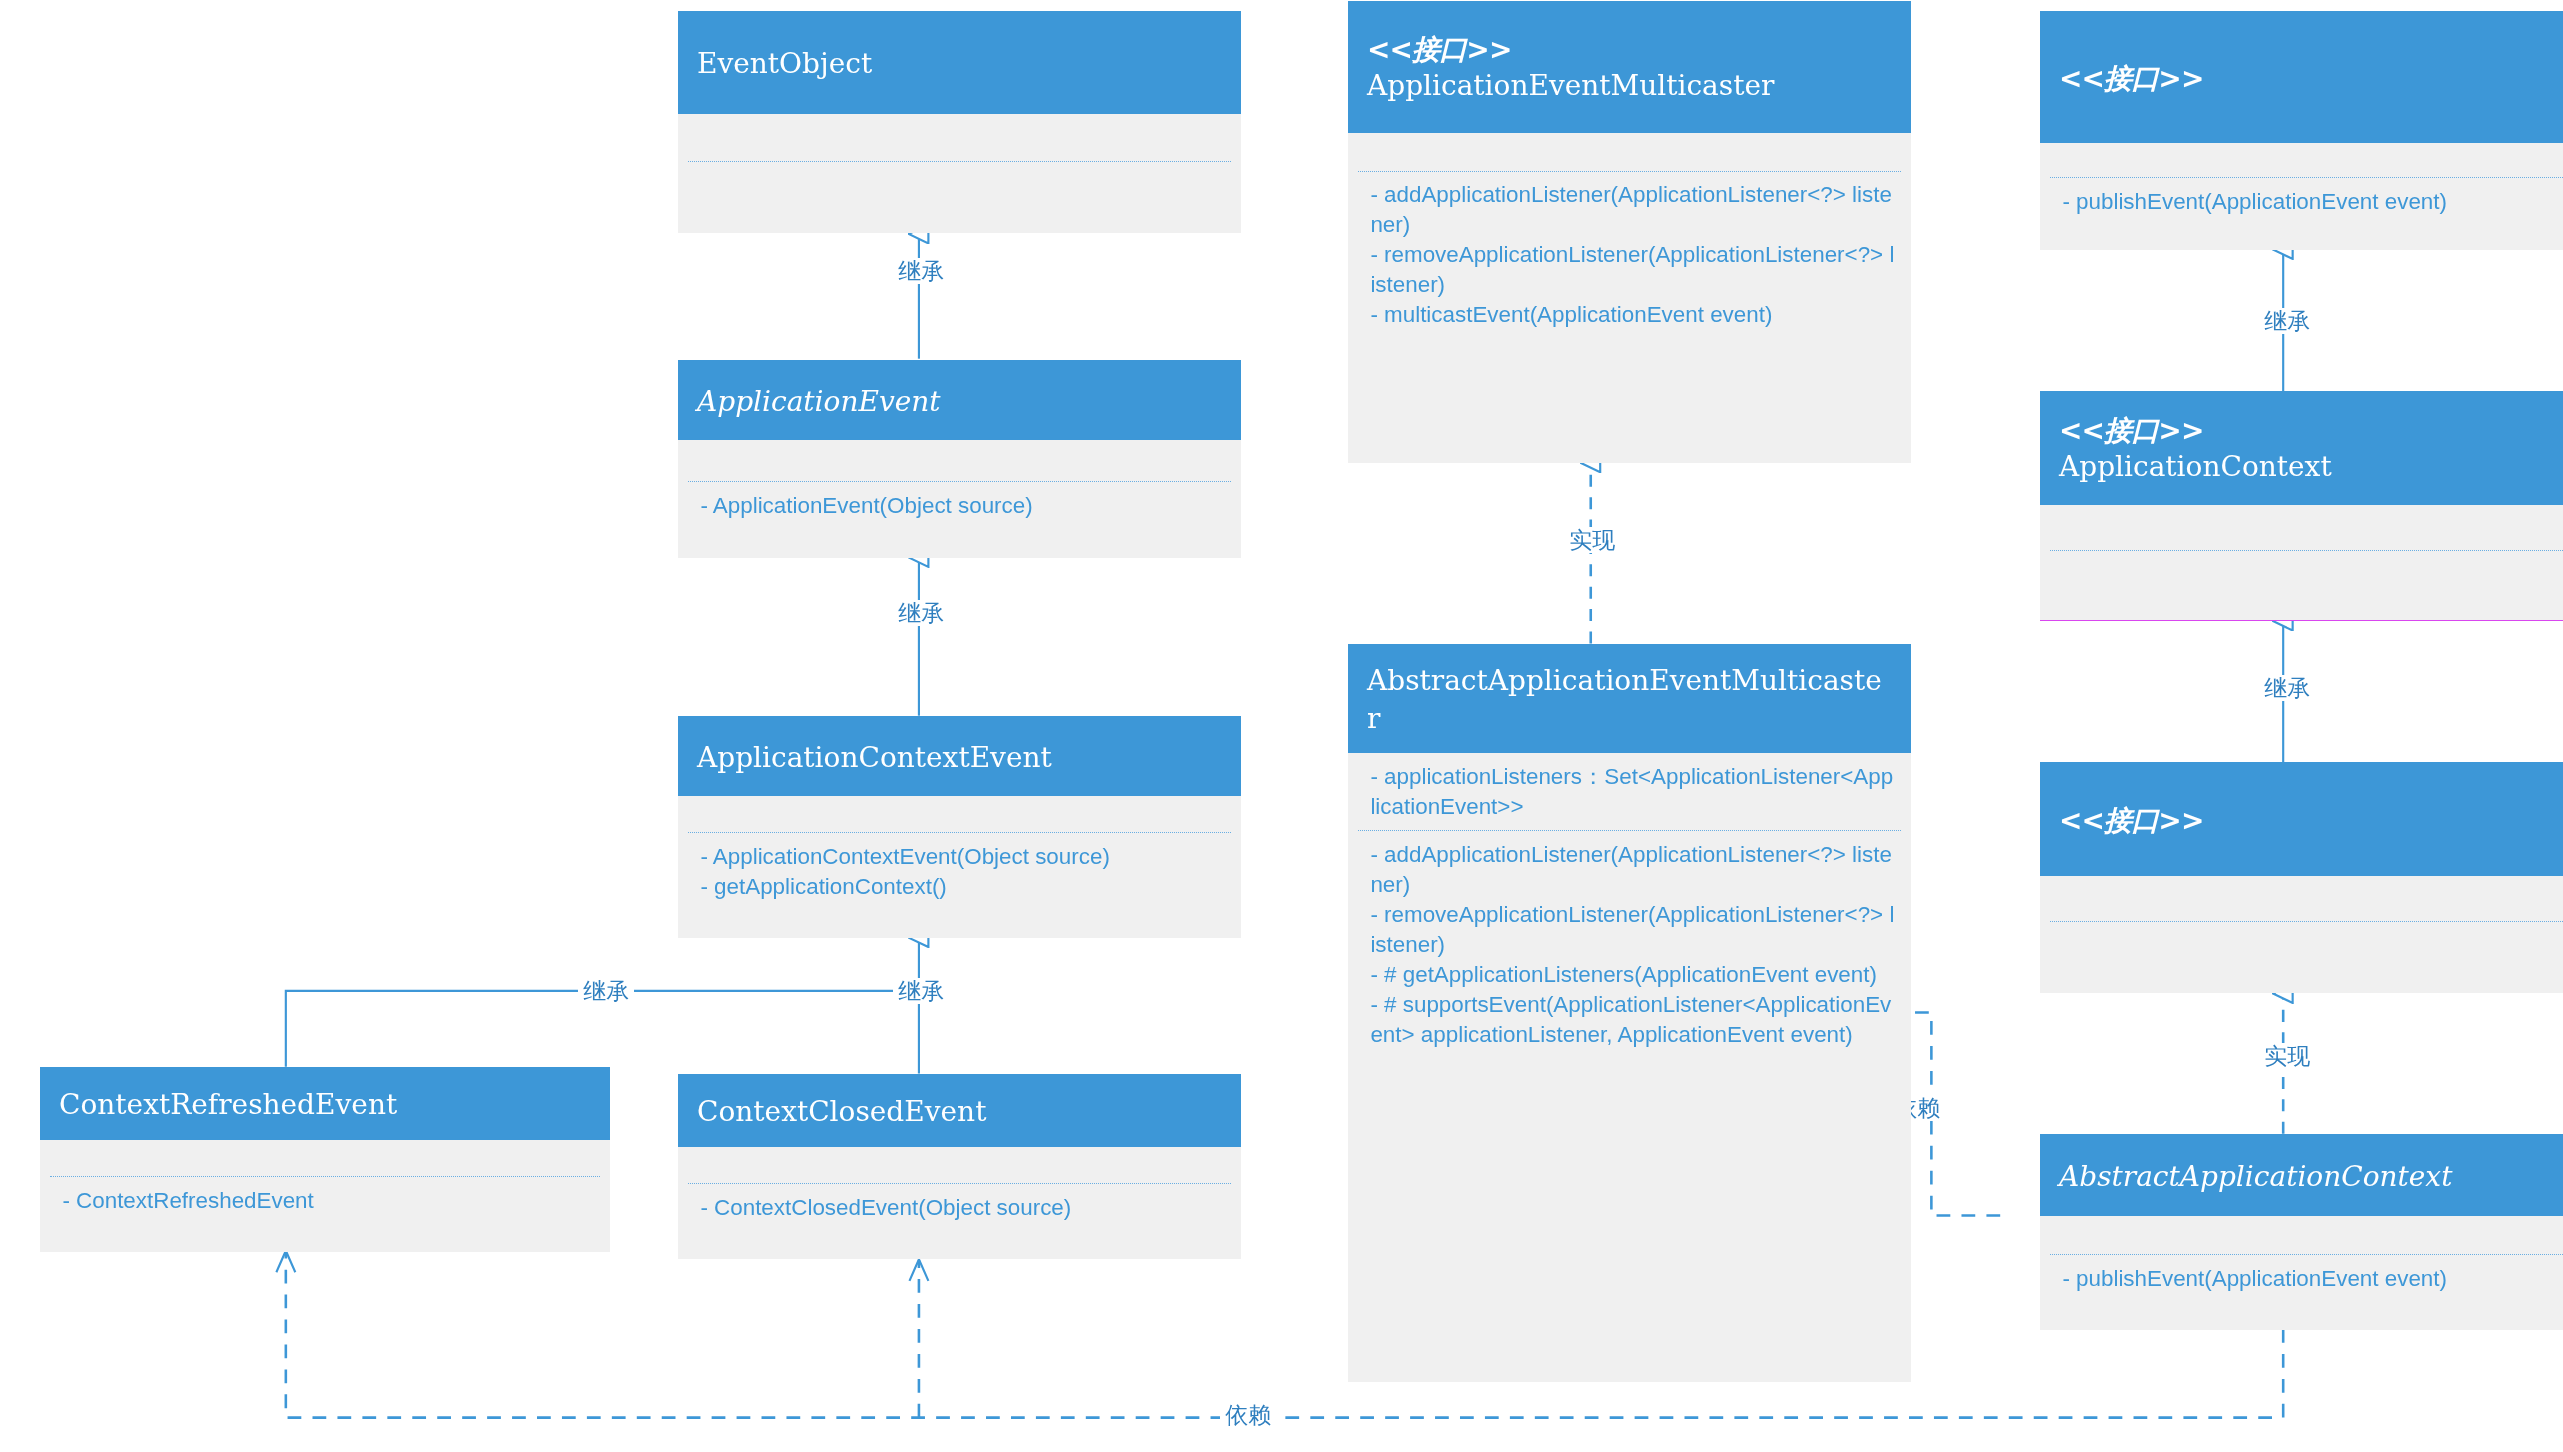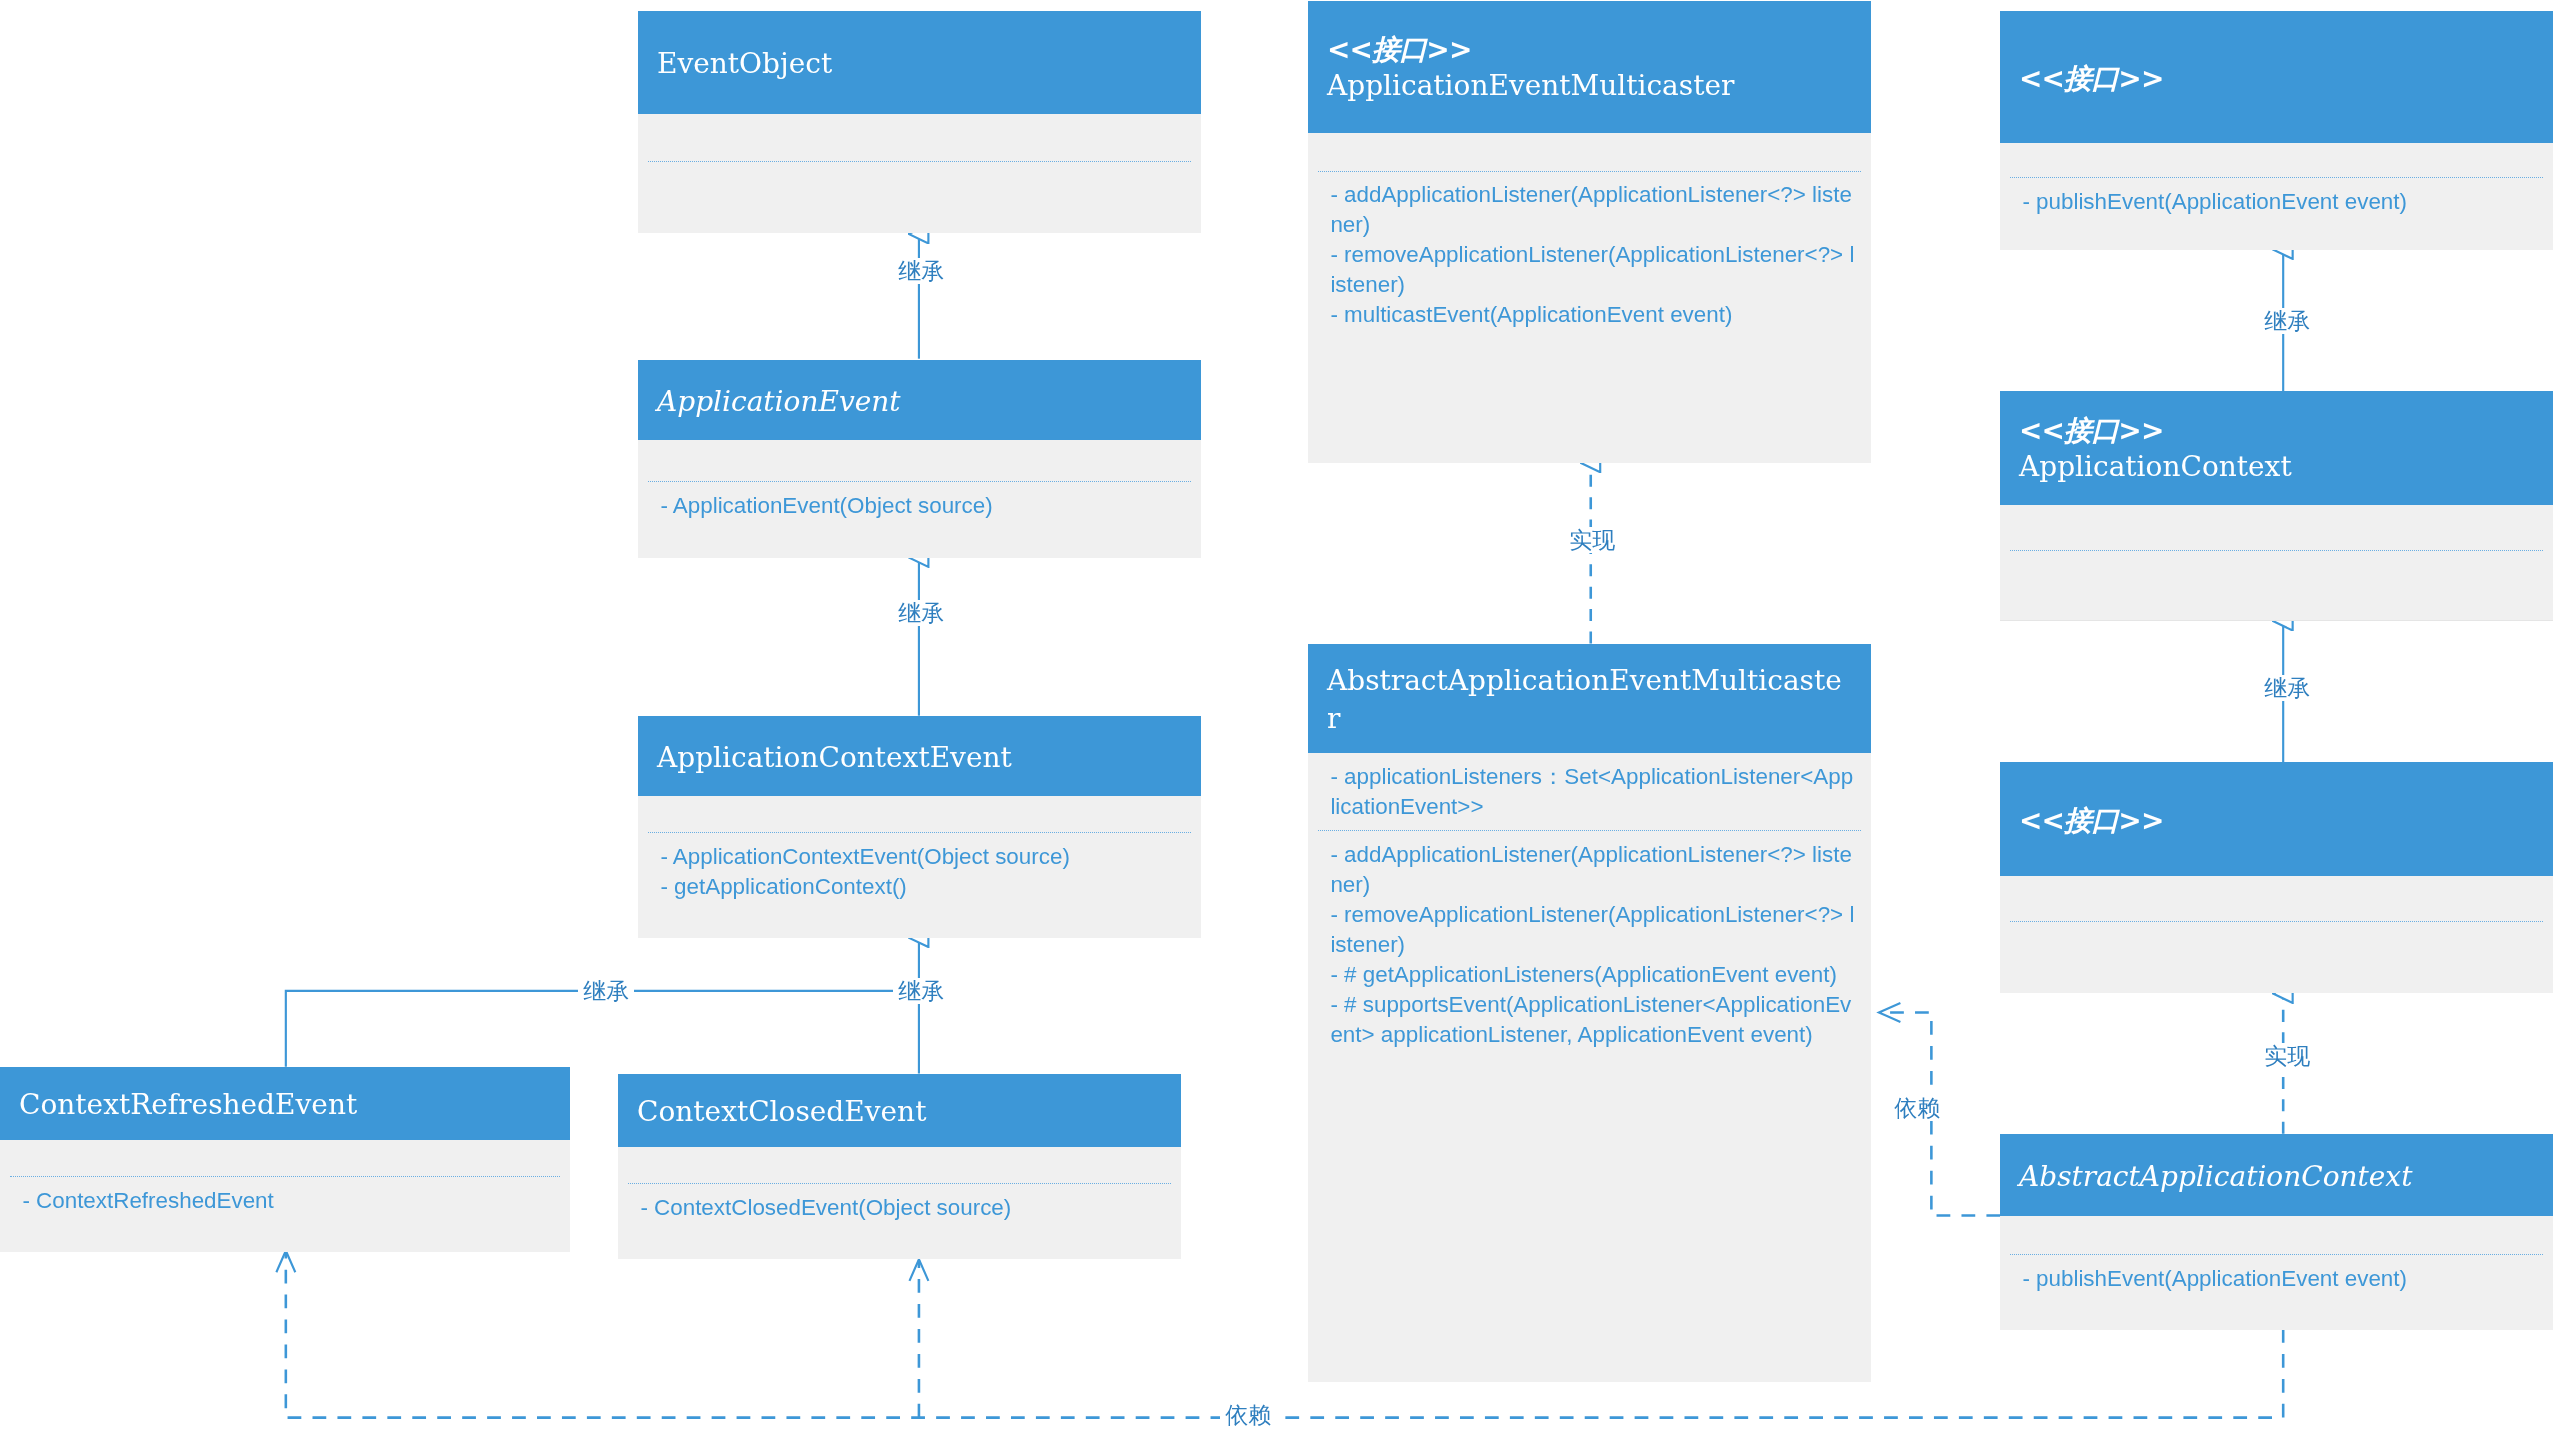--- a/index.html
+++ b/index.html
@@ -5,22 +5,23 @@
   html,body{margin:0;padding:0;background:#ffffff;}
   body{
     font-family:"Liberation Sans", sans-serif;
     width:2563px;height:1452px;position:relative;overflow:hidden;
   }
   #canvas{position:absolute;left:0;top:0;width:2563px;height:1452px;}
   svg.edges{position:absolute;left:0;top:0;width:2563px;height:1452px;pointer-events:none;}
 
   .uml-class{
     position:absolute;
-    background:#e5e5e5;
-    box-sizing:border-box;
+    background:#d946ef;
+    box-sizing:border-box;
+    margin-left:40px;
   }
   .uml-header{
     background:#3d97d7;
     color:#ffffff;
     box-sizing:border-box;
     padding:12px 19px 8.6px 19px;
     display:flex;
     flex-direction:column;
     justify-content:center;
   }
@@ -184,21 +185,21 @@
     </div>
     <div class="uml-body" style="height:112px;">
       <div class="compartment attrs" style="height:36px;"></div>
       <div class="divider"></div>
       <div class="compartment">
         <span class="member">- ContextRefreshedEvent</span>
       </div>
     </div>
   </div>
 
-  <div class="uml-class" style="left:618px; top:1074px; width:563px; height:154px;">
+  <div class="uml-class" style="left:638px; top:1074px; width:563px; height:154px;">
     <div class="uml-header" style="height:73px;">
       <div class="cls-name">ContextClosedEvent</div>
     </div>
     <div class="uml-body" style="height:112px;">
       <div class="compartment attrs" style="height:36px;"></div>
       <div class="divider"></div>
       <div class="compartment">
         <span class="member">- ContextClosedEvent(Object source)</span>
       </div>
     </div>

